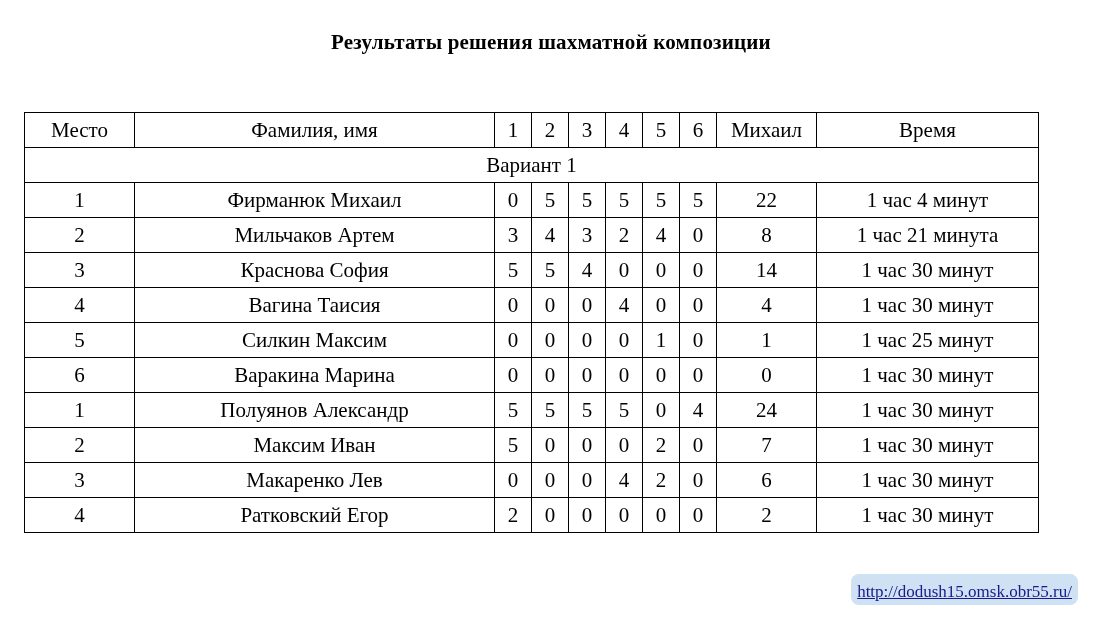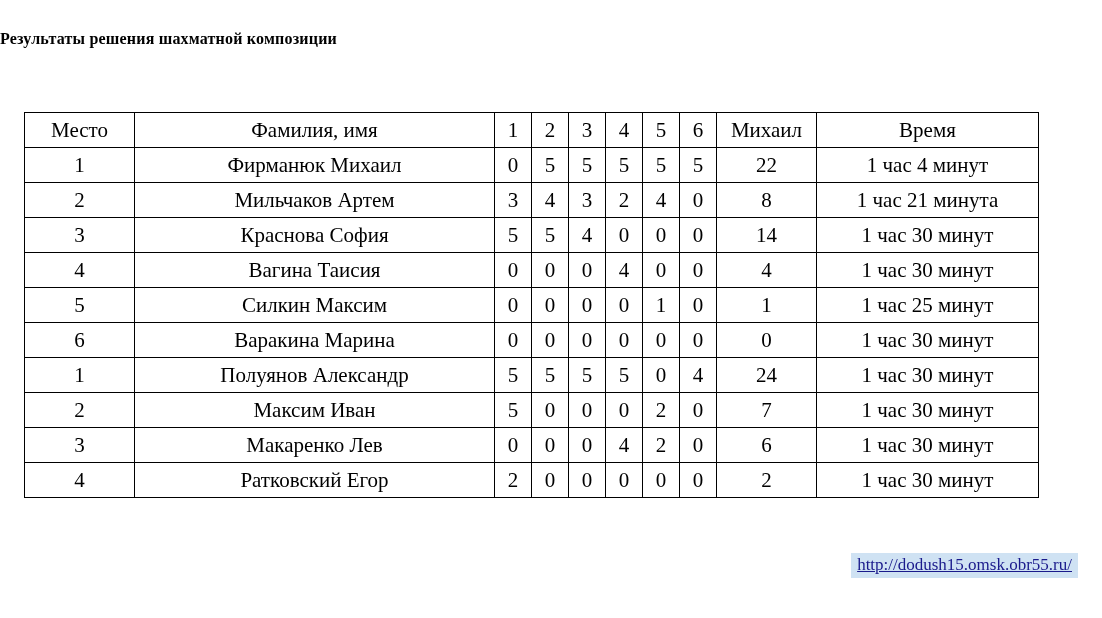--- a/index.html
+++ b/index.html
@@ -10,22 +10,22 @@
   body {
     width: 1102px;
     height: 618px;
     font-family: "Liberation Serif", serif;
     color: #000000;
     position: relative;
     overflow: hidden;
   }
 
   .page-title {
-    text-align: left;
-    font-size: 16px;
+    text-align: center;
+    font-size: 21px;
     font-family: "Liberation Serif", serif;
     margin-top: 30px;
     margin-bottom: 17px;
     letter-spacing: 0.2px;
   }
 
   .table-wrap {
     position: absolute;
     left: 24px;
     top: 112px;
@@ -63,29 +63,30 @@
   tr.section-row td {
     text-align: center;
     font-size: 21px;
     height: 34px;
     line-height: 34px;
   }
 
   .url-bar {
     position: absolute;
     right: 24px;
-    bottom: 40px;
+    bottom: 13px;
     background: #cfe2f3;
     color: #1a1a8c;
     font-family: "Liberation Serif", serif;
     font-size: 17px;
-    padding: 2px 6px 3px 6px;
+    padding: 8px 6px 3px 6px;
     text-decoration: underline;
     line-height: 20px;
     white-space: nowrap;
+    border-radius: 8px;
   }
 </style>
 </head>
 <body>
 
 <h1 class="page-title">Результаты решения шахматной композиции</h1>
 
 <div class="table-wrap">
   <table class="results">
     <colgroup>
@@ -109,20 +110,23 @@
         <th>3</th>
         <th>4</th>
         <th>5</th>
         <th>6</th>
         <th>Михаил</th>
         <th>Время</th>
       </tr>
     </thead>
     <tbody>
 
+      <tr class="section-row">
+        <td colspan="10">Вариант 1</td>
+      </tr>
 
       <tr>
         <td>1</td>
         <td>Фирманюк Михаил</td>
         <td>0</td>
         <td>5</td>
         <td>5</td>
         <td>5</td>
         <td>5</td>
         <td>5</td>

